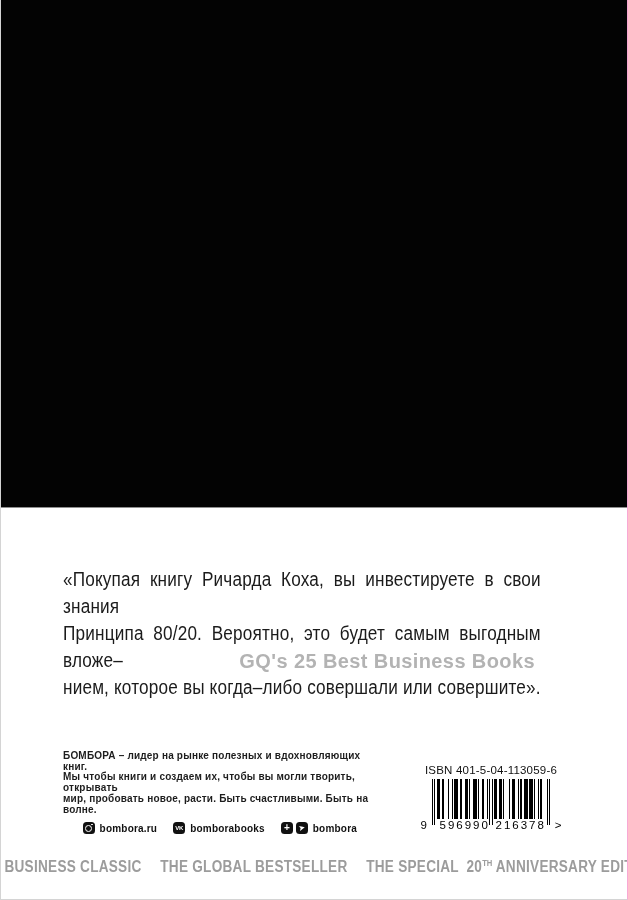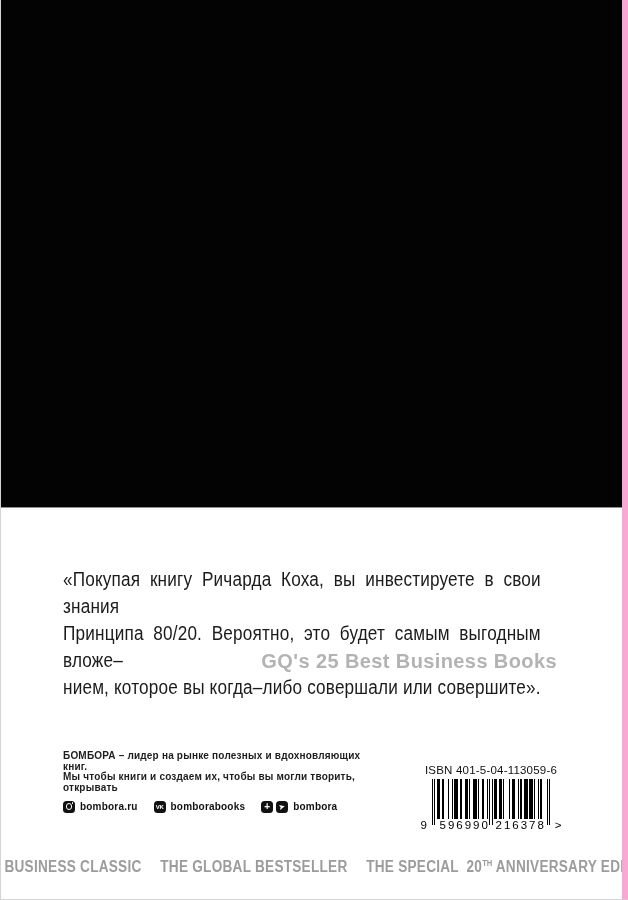--- a/index.html
+++ b/index.html
@@ -1,45 +1,45 @@
 <!DOCTYPE html>
 <html><head>
 <meta charset="utf-8">
 <style>
   html,body{margin:0;padding:0;background:#ffffff;}
   .page{
     position:relative;width:628px;height:900px;background:#ffffff;overflow:hidden;
     font-family:"Liberation Sans",sans-serif;box-sizing:border-box;
-    border-left:1px solid #d4d4d4;border-right:6px solid #f9a8d4;border-bottom:1px solid #d4d4d4;text-decoration:underline;
+    border-left:1px solid #d4d4d4;border-right:1px solid #f9a8d4;border-bottom:1px solid #d4d4d4;text-decoration:underline;
   }
   .black-panel{
     position:absolute;left:0;top:0;width:628px;height:508px;background:#030303;
     border-bottom:1px solid #8f8f8f;box-sizing:border-box;
   }
   
   .quote{
     position:absolute;left:62px;top:566px;width:543px;
     transform:scaleX(0.88);transform-origin:left top;
     font-size:19.5px;line-height:27px;color:#1b1b1b;letter-spacing:0.2px;
   }
   .q-line{white-space:nowrap;}
   .q-line.j{white-space:normal;text-align:justify;text-align-last:justify;}
   .gq{
-    position:absolute;left:78px;top:650px;width:478px;text-align:right;
+    position:absolute;left:56px;top:650px;width:478px;text-align:right;
     font-size:20px;font-weight:700;color:#b3b3b3;letter-spacing:0.4px;
   }
   
   .publisher{position:absolute;left:62px;top:744px;width:310px;}
   .logo-row{display:flex;align-items:flex-start;}
   .logo-icon{width:26px;height:42px;flex:0 0 auto;}
   .logo-text{margin-left:7px;padding-top:7px;}
   .logo-name{font-size:21px;font-weight:700;color:#121212;letter-spacing:1px;line-height:20px;}
   .logo-sub{font-size:6.8px;font-weight:700;color:#121212;letter-spacing:2.8px;margin-top:2px;}
   .desc{margin-top:7px;font-size:10px;line-height:10.7px;font-weight:700;color:#1d1d1d;letter-spacing:0.2px;}
-  .social{margin-top:7px;display:flex;align-items:center;font-size:10px;font-weight:700;color:#111;}
+  .social{margin-top:7px;display:flex;align-items:center;font-size:10px;font-weight:700;color:#111;justify-content:flex-end;}
   .sgroup{display:flex;align-items:center;margin-right:16px;}
   .si{position:relative;width:12px;height:12px;background:#111;border-radius:3.5px;display:inline-block;flex:0 0 auto;}
   .si + .si{margin-left:3px;}
   .sl{margin-left:5px;letter-spacing:0.2px;}
   .si .lens{position:absolute;left:2.6px;top:2.6px;right:2.6px;bottom:2.6px;border:1.1px solid #fff;border-radius:50%;}
   .si .dot{position:absolute;top:1.4px;right:1.6px;width:1.7px;height:1.7px;background:#fff;border-radius:50%;}
   .si.glyph{color:#fff;text-align:center;}
   .si.vk{font-size:6px;font-weight:700;line-height:12px;letter-spacing:-0.3px;}
   .si.plus{font-size:10px;font-weight:700;line-height:11px;}
   .si.tg{font-size:7px;line-height:12px;}
@@ -79,20 +79,21 @@
     <div class="q-line">нием, которое вы когда–либо совершали или совершите».</div>
   </div>
 
   <div class="gq">GQ's 25 Best Business Books</div>
 
   <div class="publisher">
 
     <div class="desc">
       <div>БОМБОРА – лидер на рынке полезных и вдохновляющих книг.</div>
       <div>Мы чтобы книги и создаем их, чтобы вы могли творить, открывать</div>
+      <div>мир, пробовать новое, расти. Быть счастливыми. Быть на волне.</div>
     </div>
 
     <div class="social">
       <span class="sgroup">
         <span class="si">
             <span class="lens"></span>
             <span class="dot"></span>
           </span>
         <span class="sl">bombora.ru</span>
       </span>

